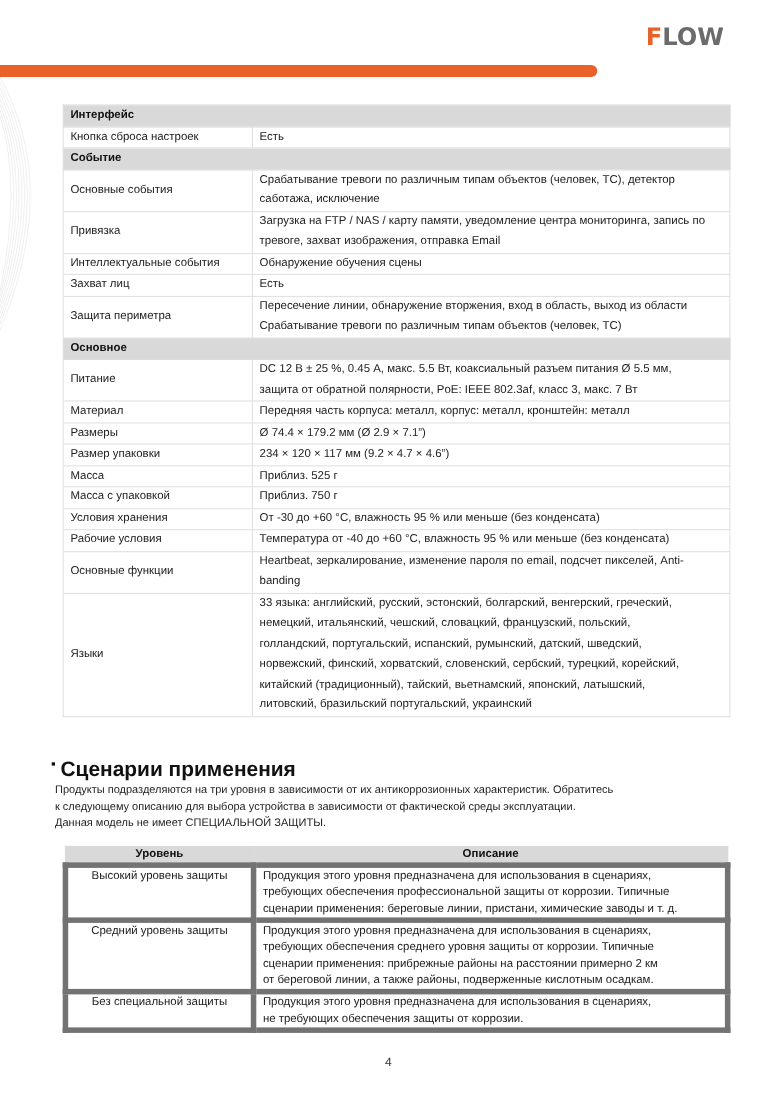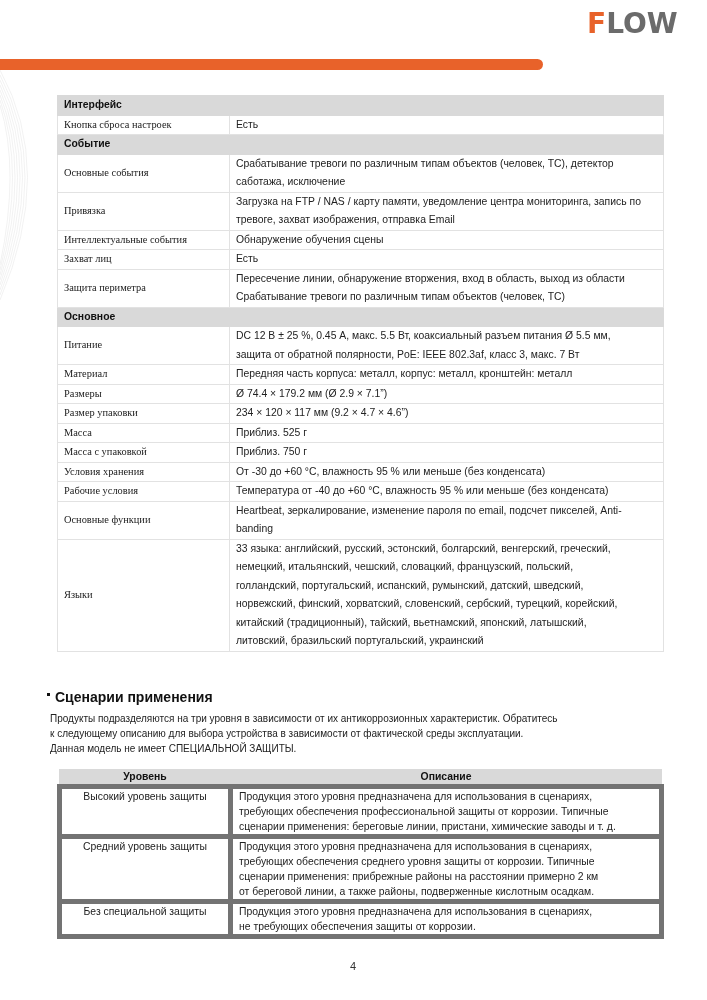--- a/index.html
+++ b/index.html
@@ -1,30 +1,30 @@
 <!DOCTYPE html>
 <html><head>
   <meta charset="utf-8">
   <style>
     html, body { margin: 0; padding: 0; background: #ffffff; }
     body { width: 707px; height: 1000px; position: relative; overflow: hidden;
       font-family: "Liberation Sans", "DejaVu Sans", sans-serif; color: #222; }
-    .logo { position: absolute; left: 587px; top: 10px; font-weight: bold; font-size: 28px;
+    .logo { position: absolute; left: 587px; top: 24px; font-weight: bold; font-size: 22px;
       letter-spacing: 0px; font-family: "DejaVu Sans", sans-serif; color: #6b6b6b; line-height: 1; }
     .logo .f { color: #e8622a; }
     .bar { position: absolute; left: 0; top: 59px; width: 543px; height: 11px;
       background: #e8622a; border-radius: 0 6px 6px 0; }
     .swirl { position: absolute; left: 0; top: 70px; width: 60px; height: 230px; }
     table { border-collapse: collapse; position: absolute; font-size: 10.4px; }
     .spec { left: 57px; top: 95px; width: 607px; }
     .spec td { border: 1px solid #e2e2e2; padding: 0 6px; line-height: 18.5px; vertical-align: middle; }
-    .spec td.k { width: 159px; font-family: Liberation Serif, serif; }
+    .spec td.k { width: 159px; }
     .spec tr.sec td { background: #d9d9d9; font-weight: bold; color: #111; border-color: #d9d9d9; }
     .spec td.v.multi { line-height: 18.5px; padding-top: 0; padding-bottom: 0; }
-    .h2 { position: absolute; left: 47px; top: 689px; font-size: 14px; font-weight: bold; color: #111; }
+    .h2 { position: absolute; left: 47px; top: 689px; font-size: 19px; font-weight: bold; color: #111; }
     .h2 .dot { display: inline-block; width: 3px; height: 3px; background: #111; vertical-align: top; margin-top: 4px; margin-right: 5px; }
     .para { position: absolute; left: 50px; top: 711px; font-size: 10px; line-height: 15px; color: #222; width: 600px; }
     .lvl { left: 57px; top: 769px; width: 607px; border-radius: 22px; }
     .lvl th { background: #d9d9d9; font-weight: bold; color: #111; line-height: 14px; padding: 0 6px; border: 1px solid #d9d9d9; }
     .lvl td { border: 5px solid #737373; padding: 0 6px; line-height: 15px; vertical-align: top; }
     .lvl td.k { width: 154px; text-align: center; }
     .pagenum { position: absolute; left: 350px; top: 960px; font-size: 11px; color: #333; }
   </style>
 </head>
 <body>

